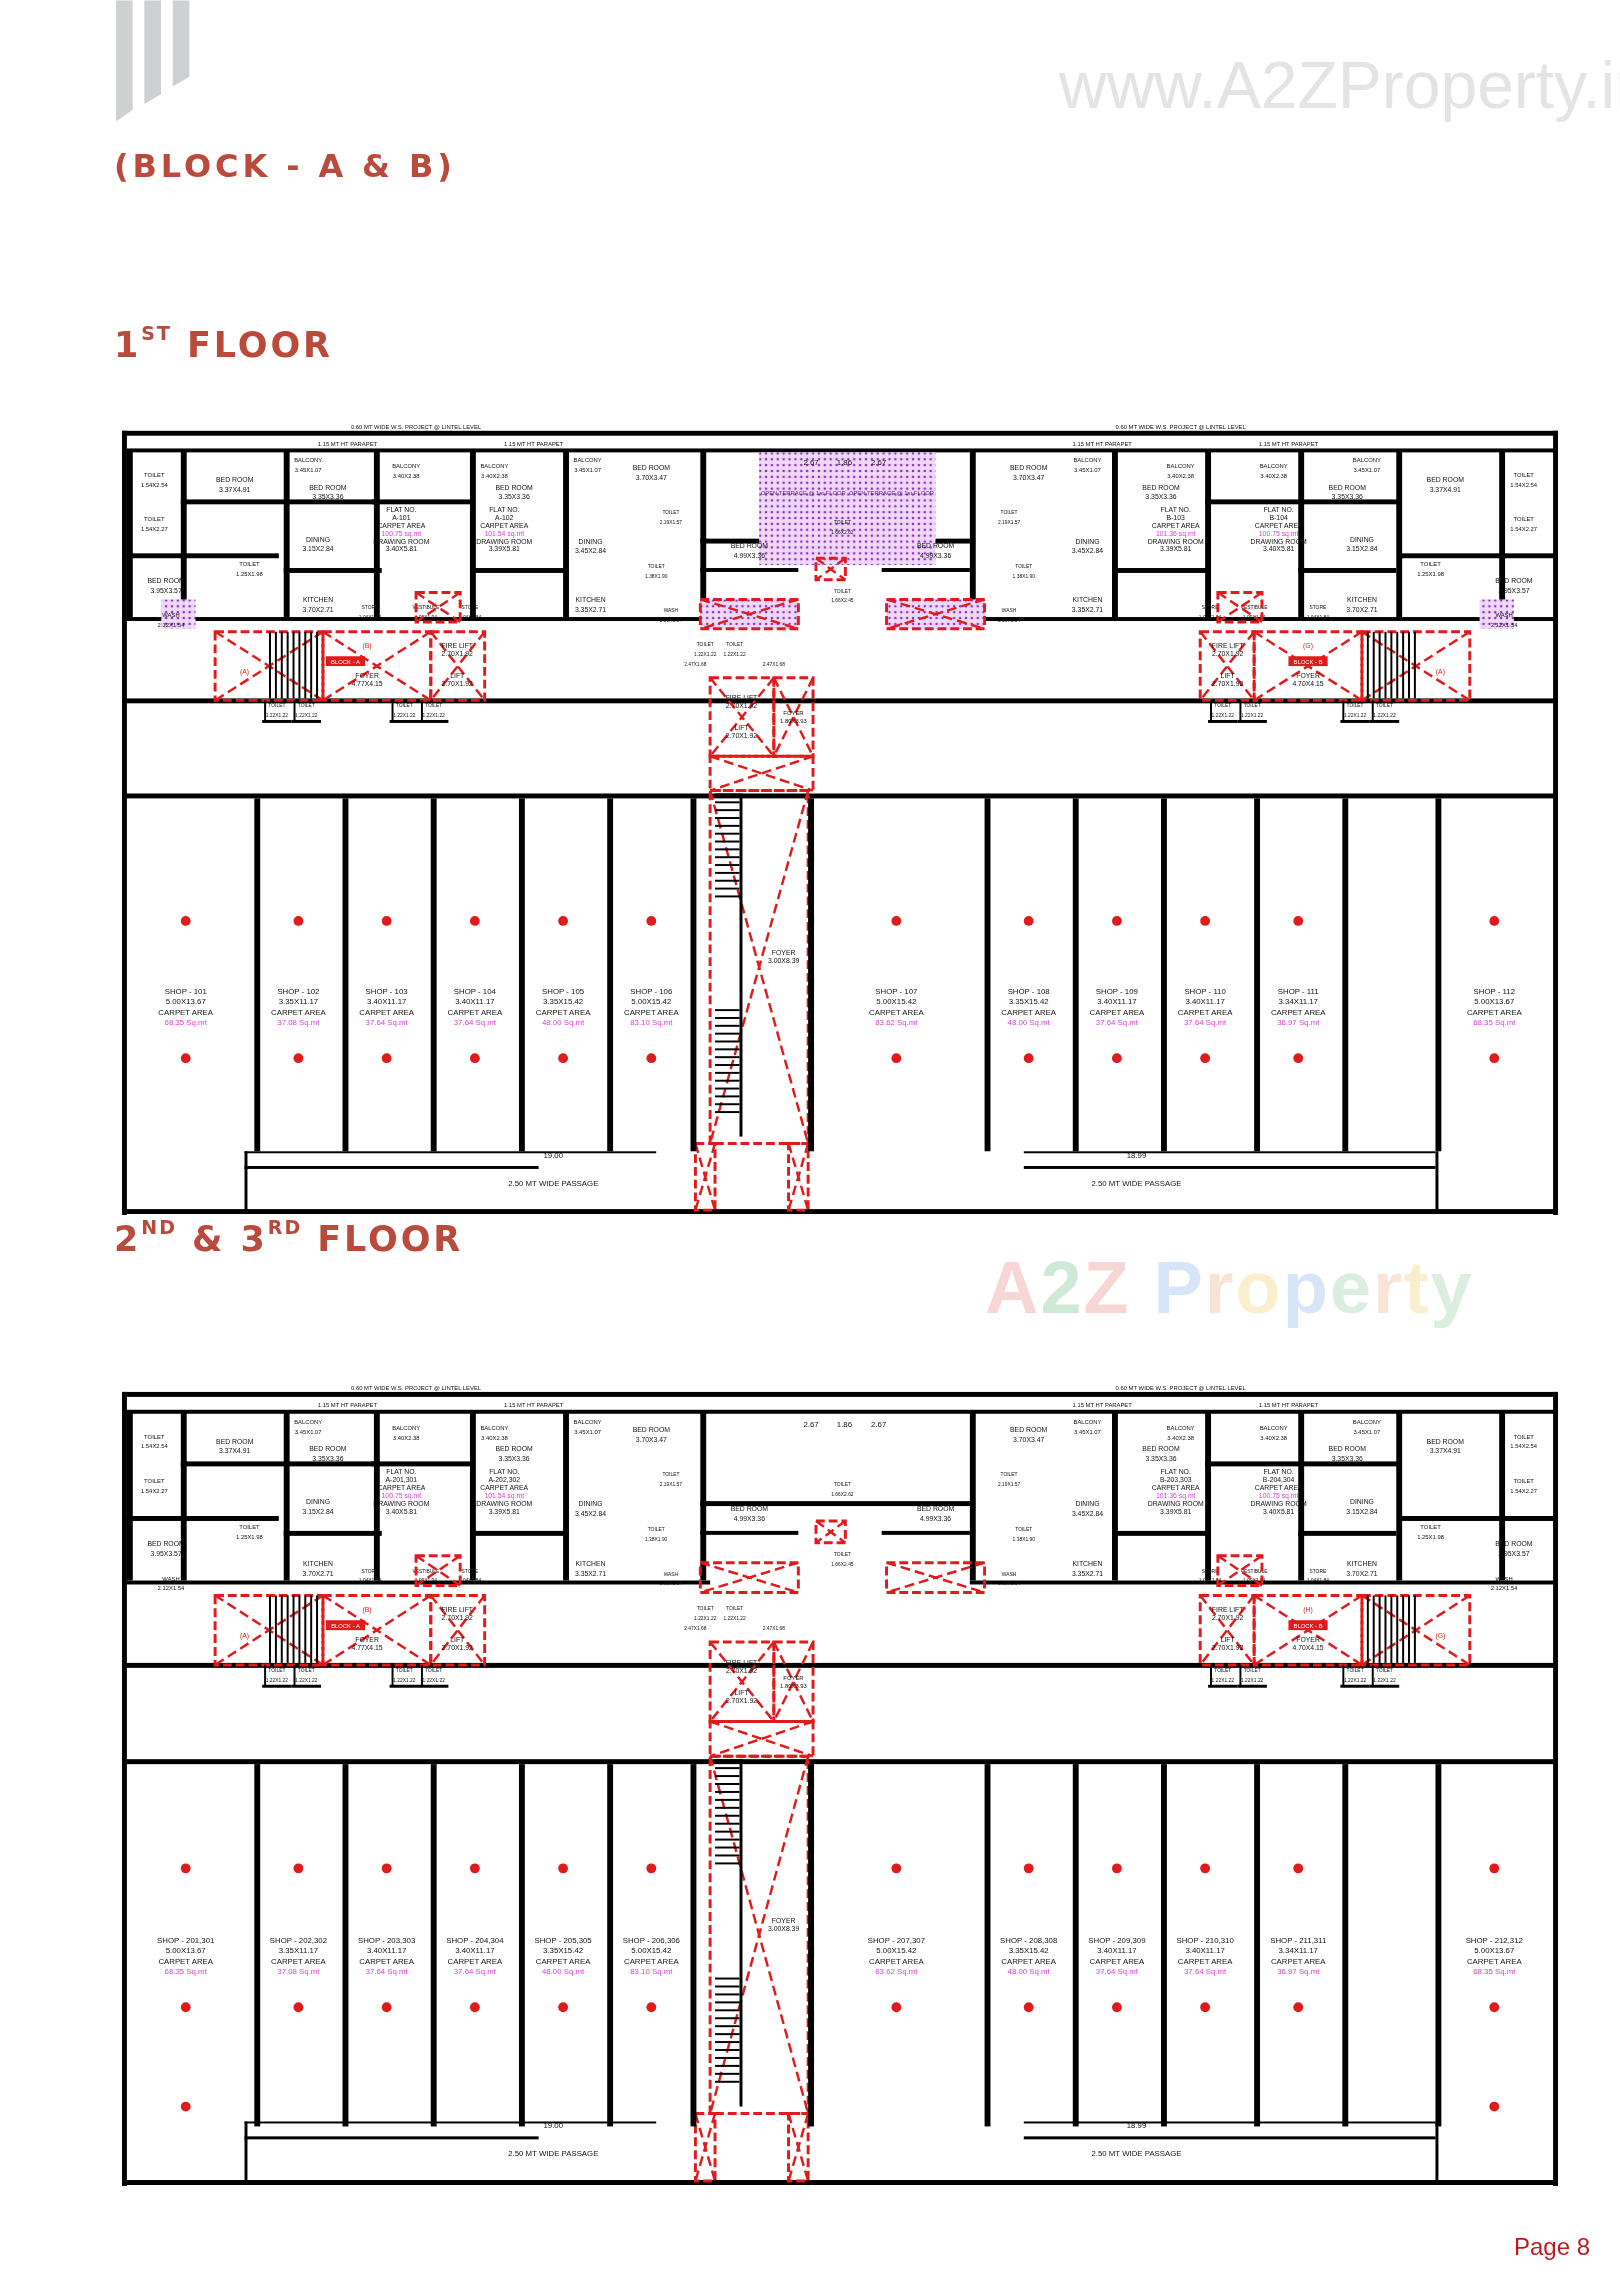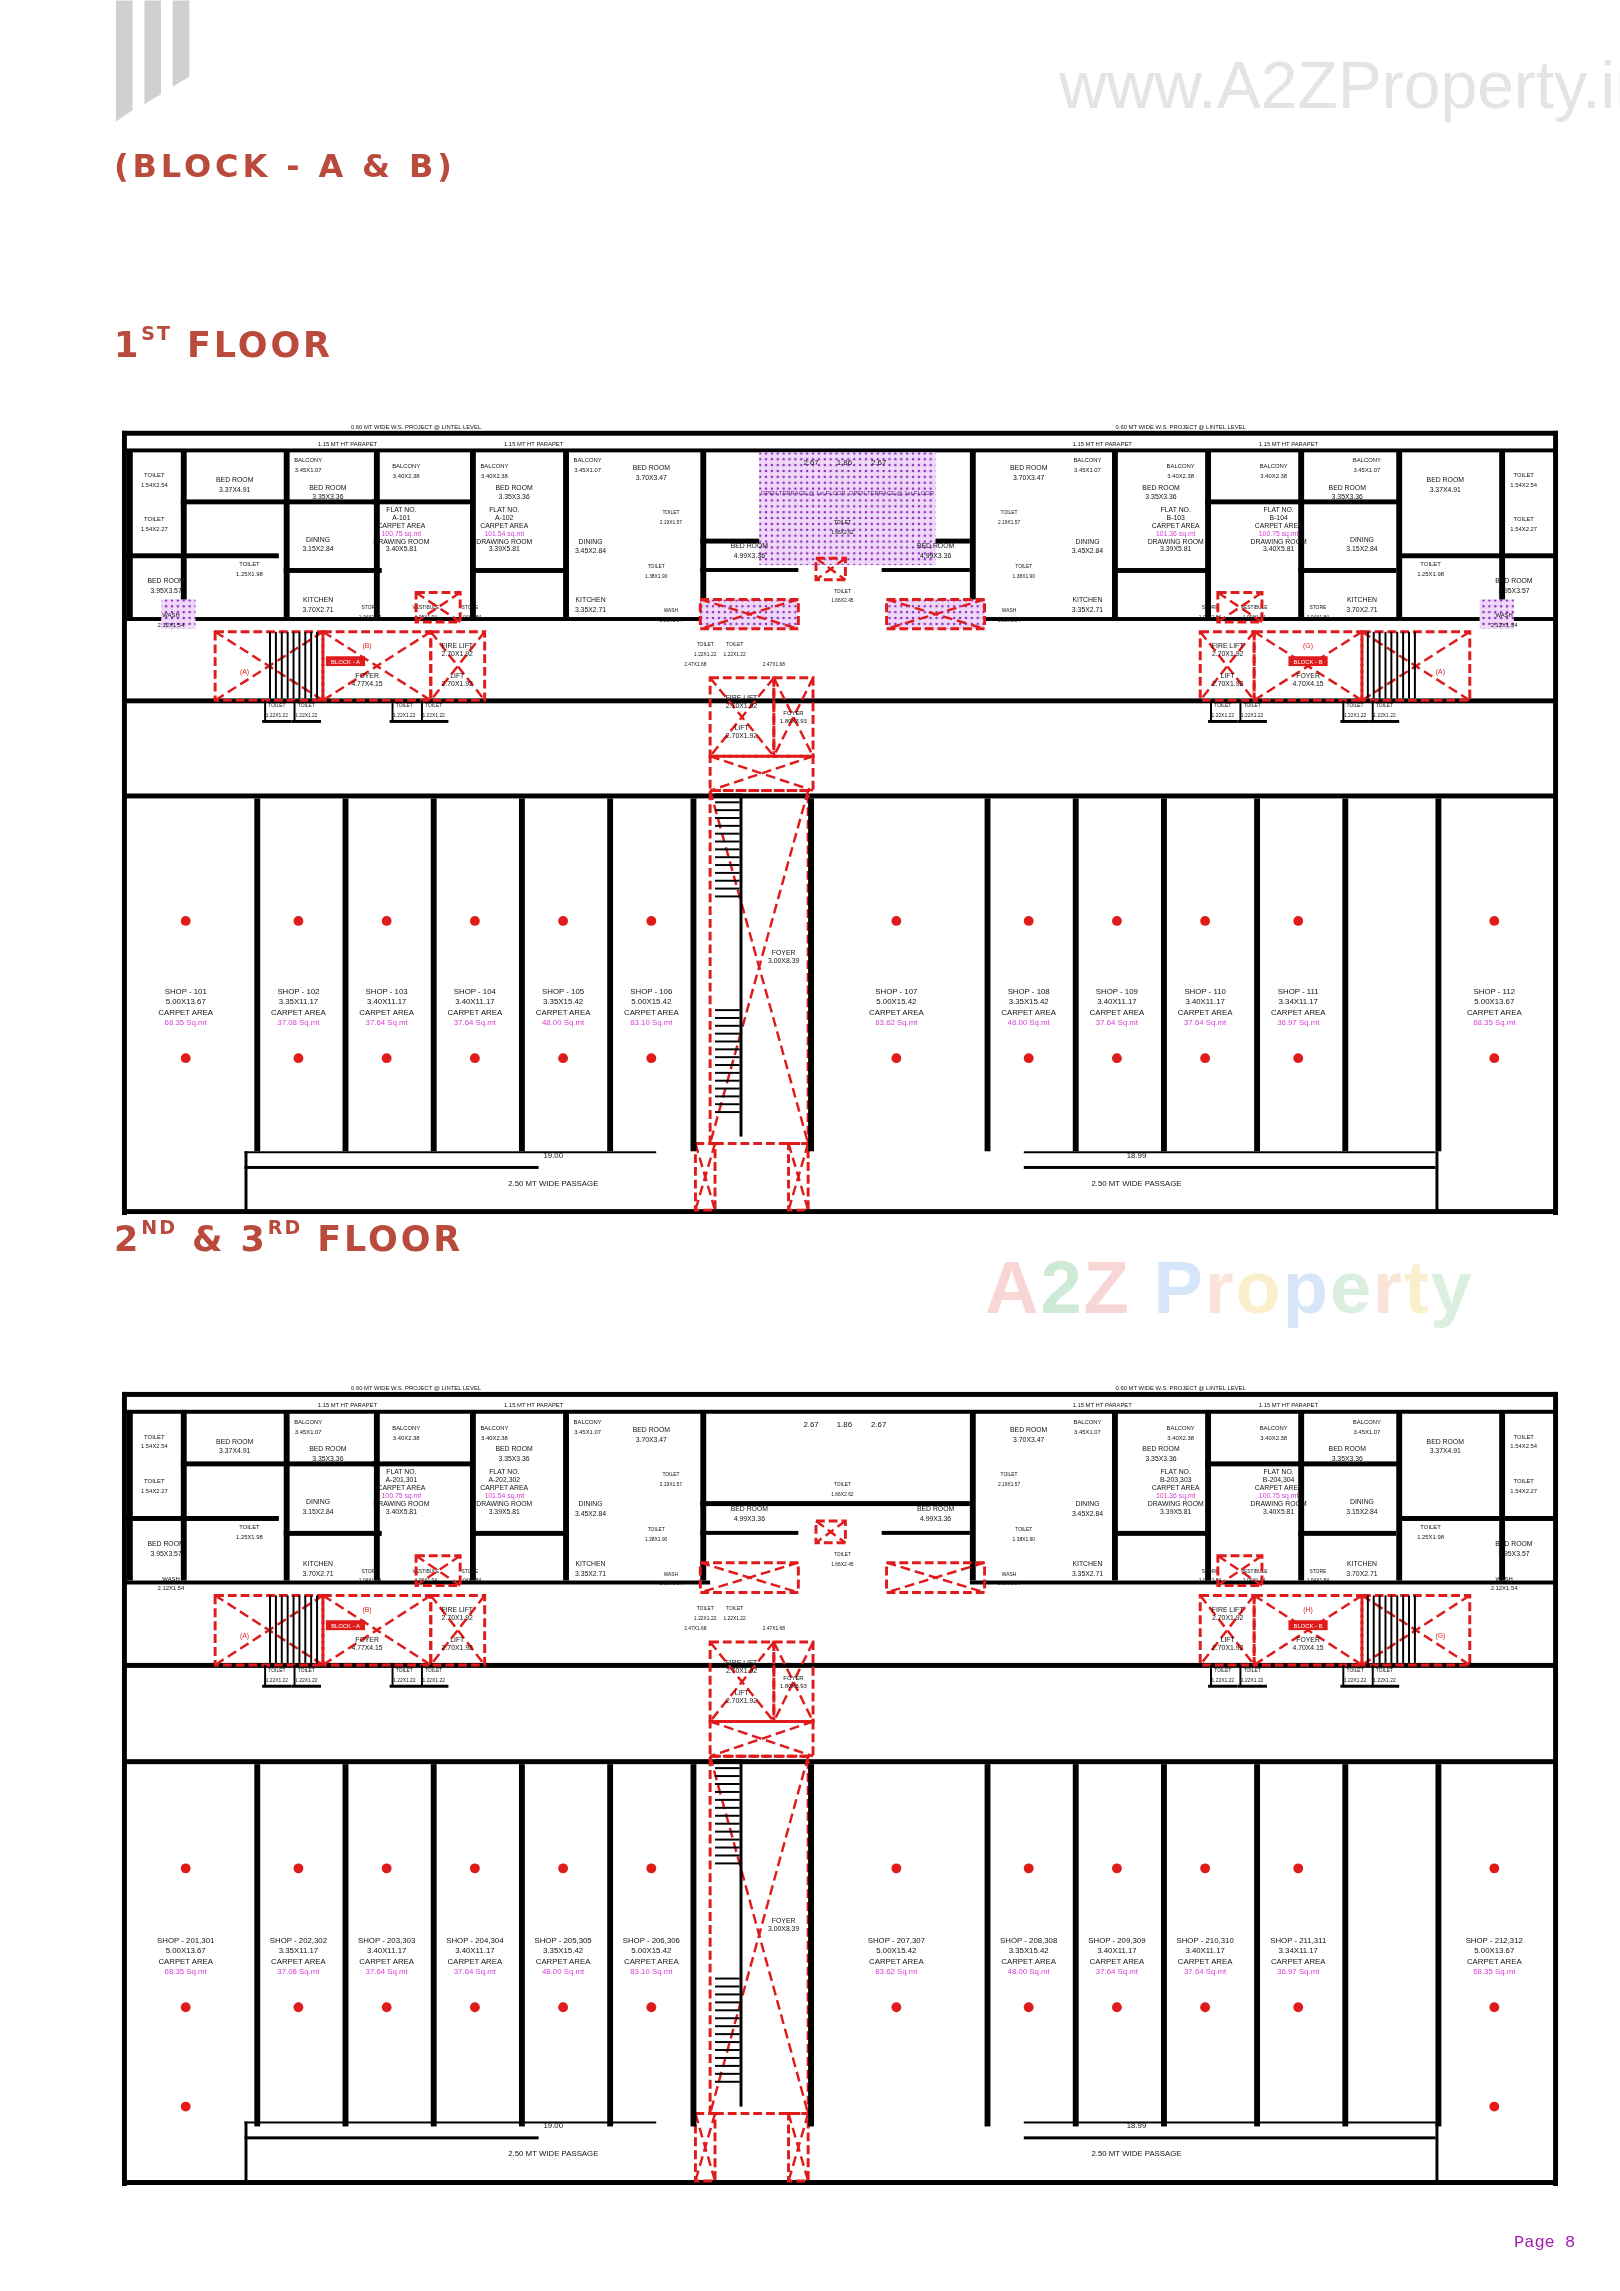--- a/index.html
+++ b/index.html
@@ -7,21 +7,21 @@
   .logo-bars{position:absolute;left:116px;top:0;width:88px;height:122px;}
   .site-url{position:absolute;left:1059px;top:47px;font-family:"Liberation Sans",sans-serif;font-size:66px;color:#e4e4e4;letter-spacing:0px;}
   .block-title{position:absolute;left:114px;top:147px;font-family:"DejaVu Sans",sans-serif;font-size:32px;color:#b94a3c;letter-spacing:3.9px;font-weight:bold;}
   .floor-title{position:absolute;left:114px;font-family:"DejaVu Sans",sans-serif;font-size:35px;color:#b94a3c;letter-spacing:2.9px;font-weight:bold;}
   .floor-title sup{font-size:19px;position:relative;top:-3.9px;letter-spacing:2px;}
   .floor1-title{top:325px;}
   .floor2-title{top:1219px;}
   .watermark{position:absolute;left:985px;top:1245px;font-family:"Liberation Sans",sans-serif;font-size:74px;font-weight:bold;letter-spacing:2px;opacity:.55;text-align:center;}
   .wm-a{color:#f4b5b5;}.wm-2{color:#a9d8b8;}.wm-z{color:#f4b5b5;}
   .wm-p{color:#b8d1f3;}.wm-r{color:#f7cdb8;}.wm-o{color:#f7e3a3;}.wm-p2{color:#b8d1f3;}.wm-e{color:#bfe3c7;}.wm-r2{color:#f7cdb8;}.wm-t{color:#f7e3a3;}.wm-y{color:#bfe3c7;}
-  .page-num{position:absolute;left:1514px;top:2233px;font-family:Liberation Mono, monospace;font-size:17px;color:#a21caf;}
+  .page-num{position:absolute;left:1514px;top:2233px;font-family:Liberation Sans, sans-serif;font-size:24px;color:#b91c1c;}
   .plan{position:absolute;left:90px;width:1436px;margin-left:32px;}
   .plan1{top:421px;height:794px;}
   .plan2{top:1382px;height:804px;}
   .plan svg{width:100%;height:100%;display:block;}
   svg text{font-family:"Liberation Sans Narrow","Liberation Sans",sans-serif;}
 </style>
 </head>
 <body>
 
 <svg class="logo-bars" viewBox="0 0 90 124">

